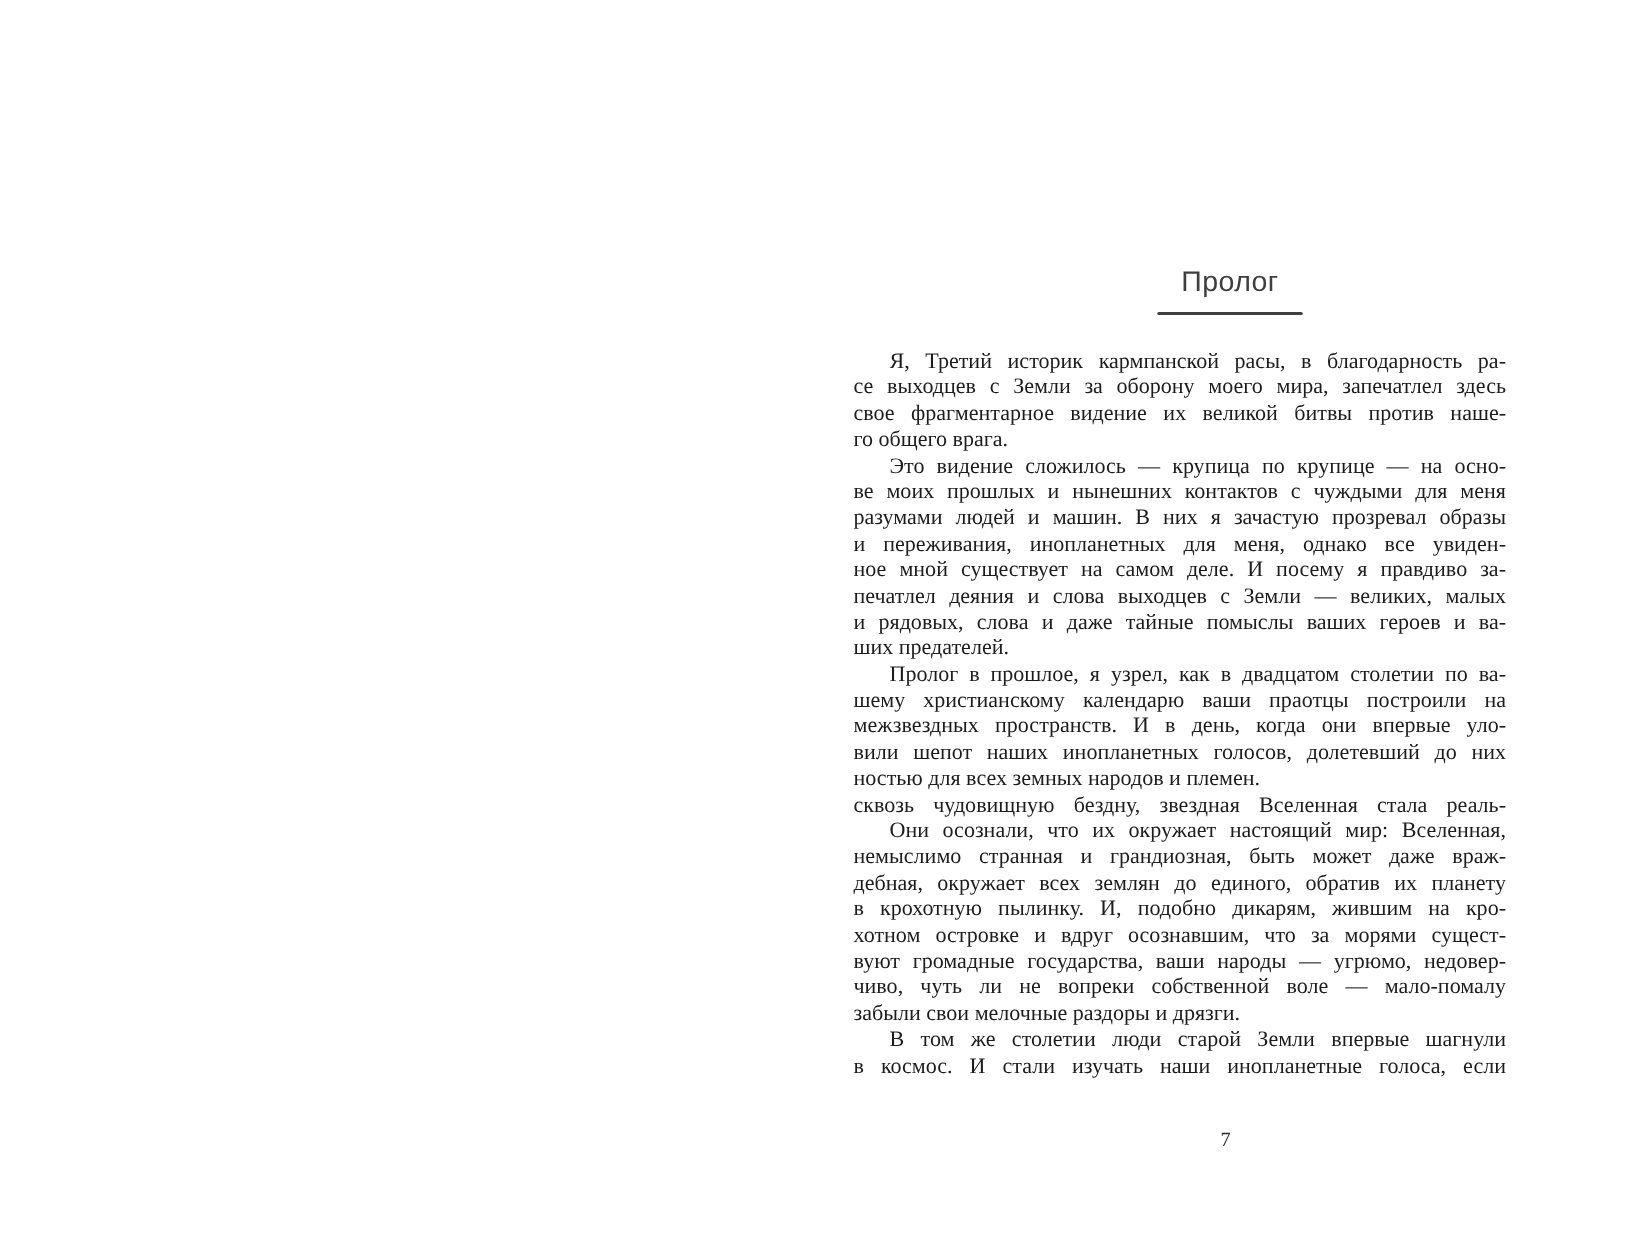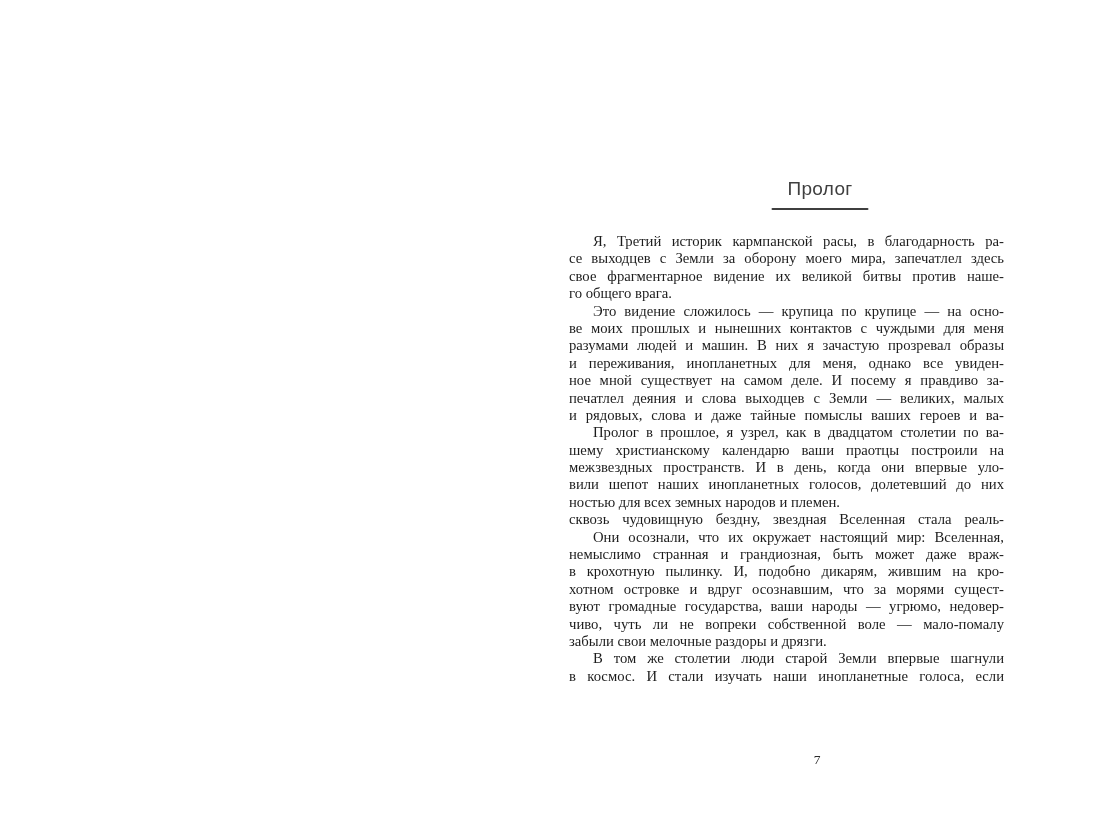--- a/index.html
+++ b/index.html
@@ -76,32 +76,34 @@
         <div class="line last">го общего врага.</div>
       </div>
       <div class="para">
         <div class="line first">Это видение сложилось — крупица по крупице — на осно-</div>
         <div class="line">ве моих прошлых и нынешних контактов с чуждыми для меня</div>
         <div class="line">разумами людей и машин. В них я зачастую прозревал образы</div>
         <div class="line">и переживания, инопланетных для меня, однако все увиден-</div>
         <div class="line">ное мной существует на самом деле. И посему я правдиво за-</div>
         <div class="line">печатлел деяния и слова выходцев с Земли — великих, малых</div>
         <div class="line">и рядовых, слова и даже тайные помыслы ваших героев и ва-</div>
+        <div class="line last">ших предателей.</div>
       </div>
       <div class="para">
         <div class="line first">Пролог в прошлое, я узрел, как в двадцатом столетии по ва-</div>
         <div class="line">шему христианскому календарю ваши праотцы построили на</div>
         <div class="line">межзвездных пространств. И в день, когда они впервые уло-</div>
         <div class="line">вили шепот наших инопланетных голосов, долетевший до них</div>
         <div class="line last">ностью для всех земных народов и племен.</div>
         <div class="line">сквозь чудовищную бездну, звездная Вселенная стала реаль-</div>
       </div>
       <div class="para">
         <div class="line first">Они осознали, что их окружает настоящий мир: Вселенная,</div>
         <div class="line">немыслимо странная и грандиозная, быть может даже враж-</div>
+        <div class="line">дебная, окружает всех землян до единого, обратив их планету</div>
         <div class="line">в крохотную пылинку. И, подобно дикарям, жившим на кро-</div>
         <div class="line">хотном островке и вдруг осознавшим, что за морями сущест-</div>
         <div class="line">вуют громадные государства, ваши народы — угрюмо, недовер-</div>
         <div class="line">чиво, чуть ли не вопреки собственной воле — мало-помалу</div>
         <div class="line last">забыли свои мелочные раздоры и дрязги.</div>
       </div>
       <div class="para">
         <div class="line first">В том же столетии люди старой Земли впервые шагнули</div>
         <div class="line">в космос. И стали изучать наши инопланетные голоса, если</div>
       </div>

